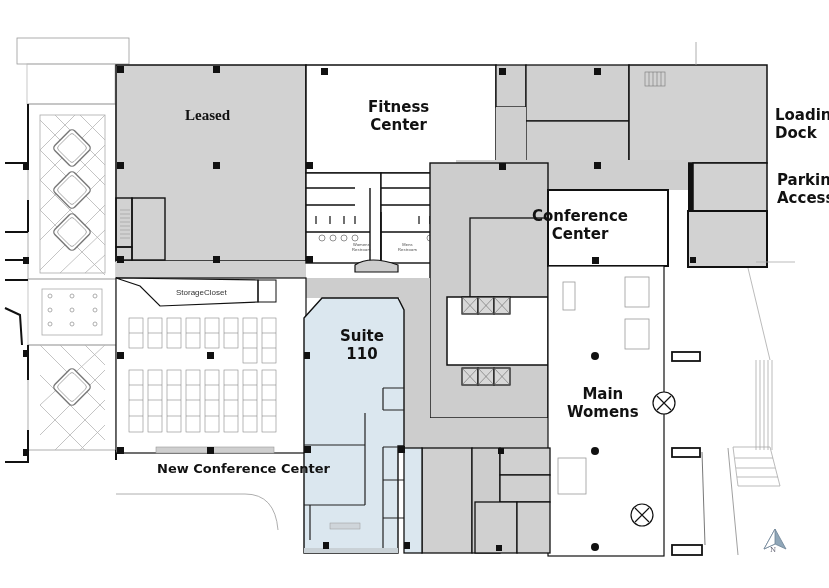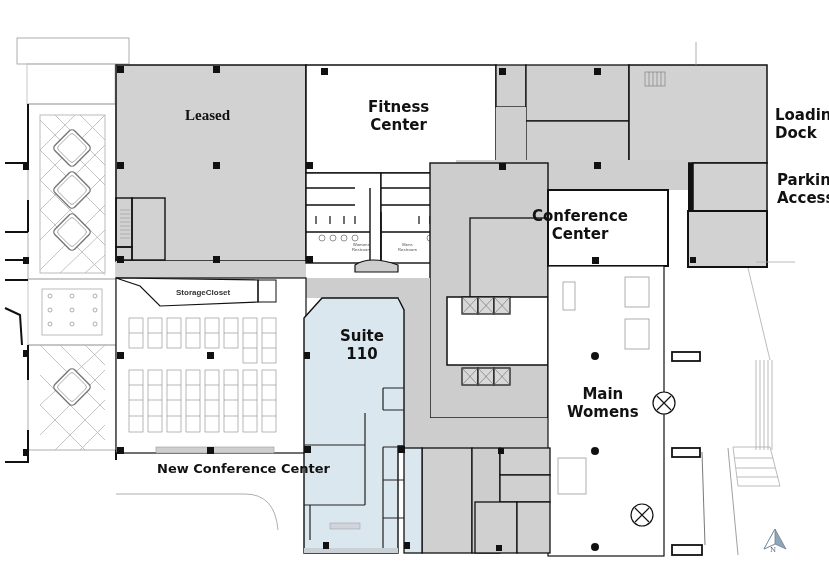--- a/index.html
+++ b/index.html
@@ -1,21 +1,21 @@
 <!DOCTYPE html>
 <html><head>
 <meta charset="utf-8">
 <style>
   html, body { margin:0; padding:0; background:#ffffff; }
   body { width:829px; height:588px; position:relative; overflow:hidden; font-family:"Liberation Sans", "DejaVu Sans", sans-serif; }
   #plan { position:absolute; left:0; top:0; width:829px; height:588px; }
   .lbl { position:absolute; font-family:"DejaVu Sans", sans-serif; font-weight:bold; color:#111; text-align:center; line-height:1.22; white-space:nowrap; }
   .lbl-lg { font-size:15px; }
   .lbl-md { font-size:13px;margin-left:29px; }
-  .lbl-sm { font-family:"Liberation Sans", sans-serif; font-weight:bold; font-size:8px; color:#333; }
+  .lbl-sm { font-family:"Liberation Sans", sans-serif; font-weight:normal; font-size:8px; color:#333; }
   .lbl-tiny { font-family:"Liberation Sans", sans-serif; font-weight:normal; font-size:4px; color:#444; letter-spacing:0.2px; }
   .north { position:absolute; left:760px; top:527px; width:30px; height:34px; }
   .north-label { position:absolute; left:770px; top:546px; font-family:"DejaVu Serif", serif; font-size:7px; color:#556; }
 </style>
 </head>
 <body>
 
 <svg id="plan" viewBox="0 0 829 588" xmlns="http://www.w3.org/2000/svg">
 
   <g fill="none" stroke="#9a9a9a" stroke-width="0.8">

